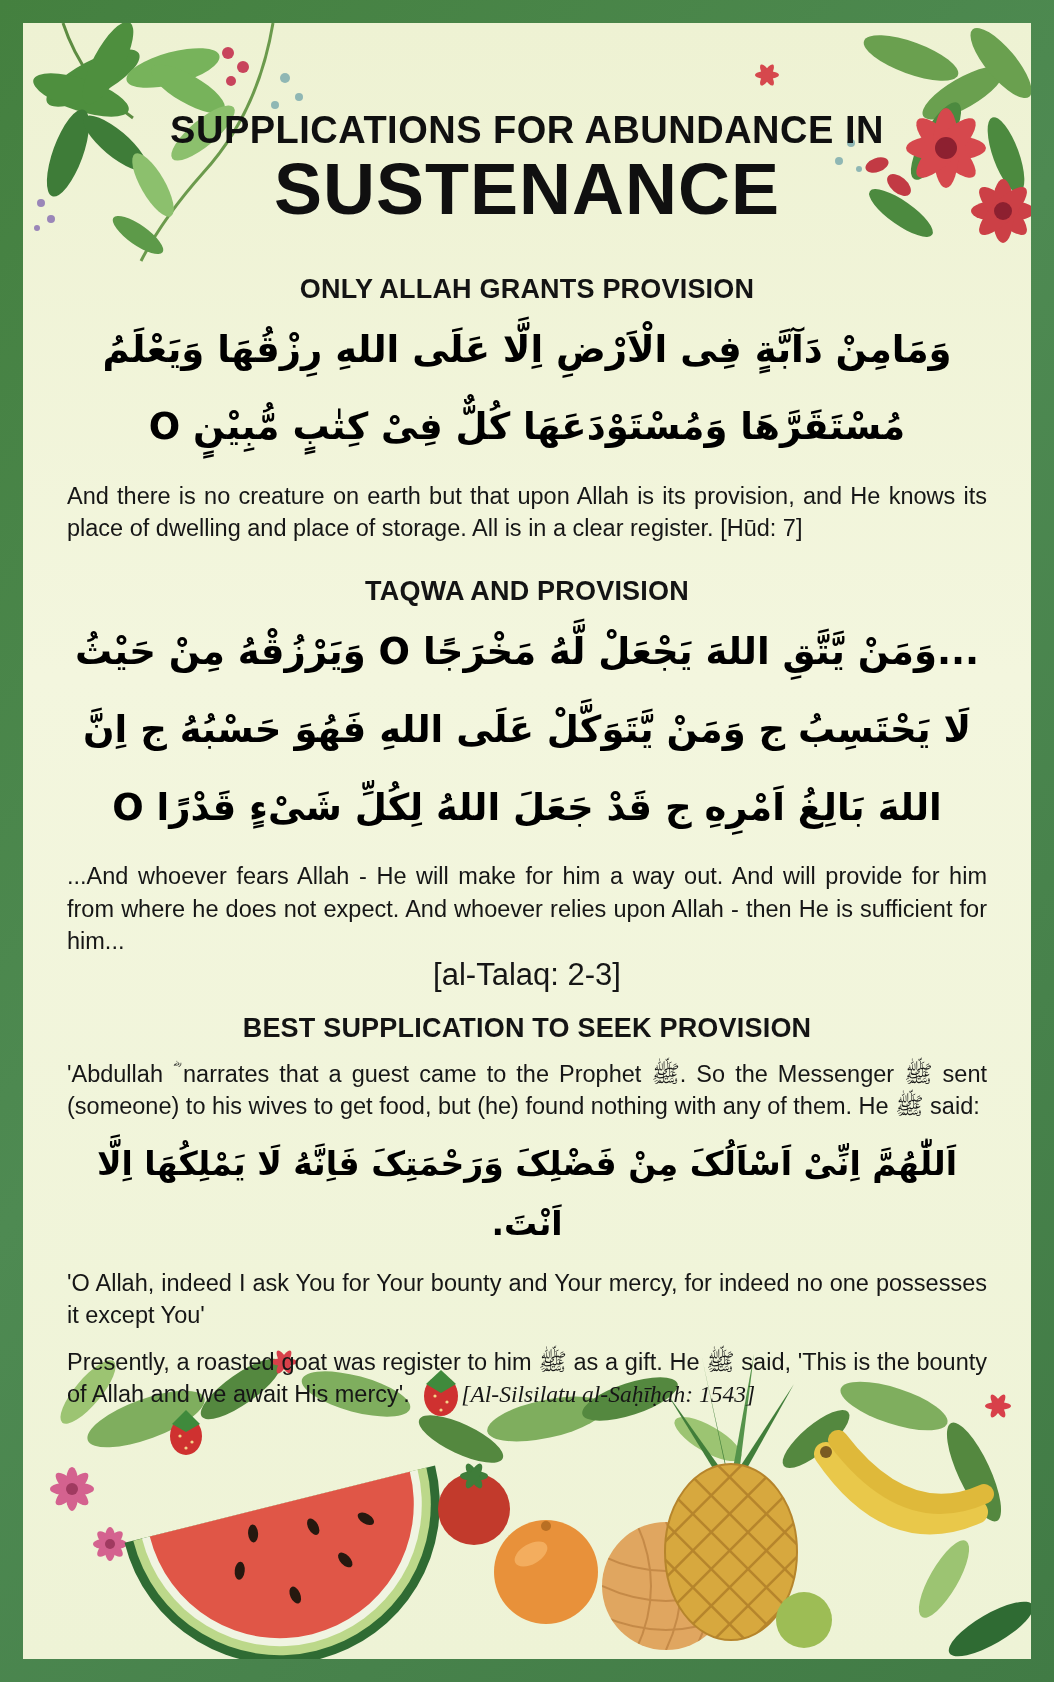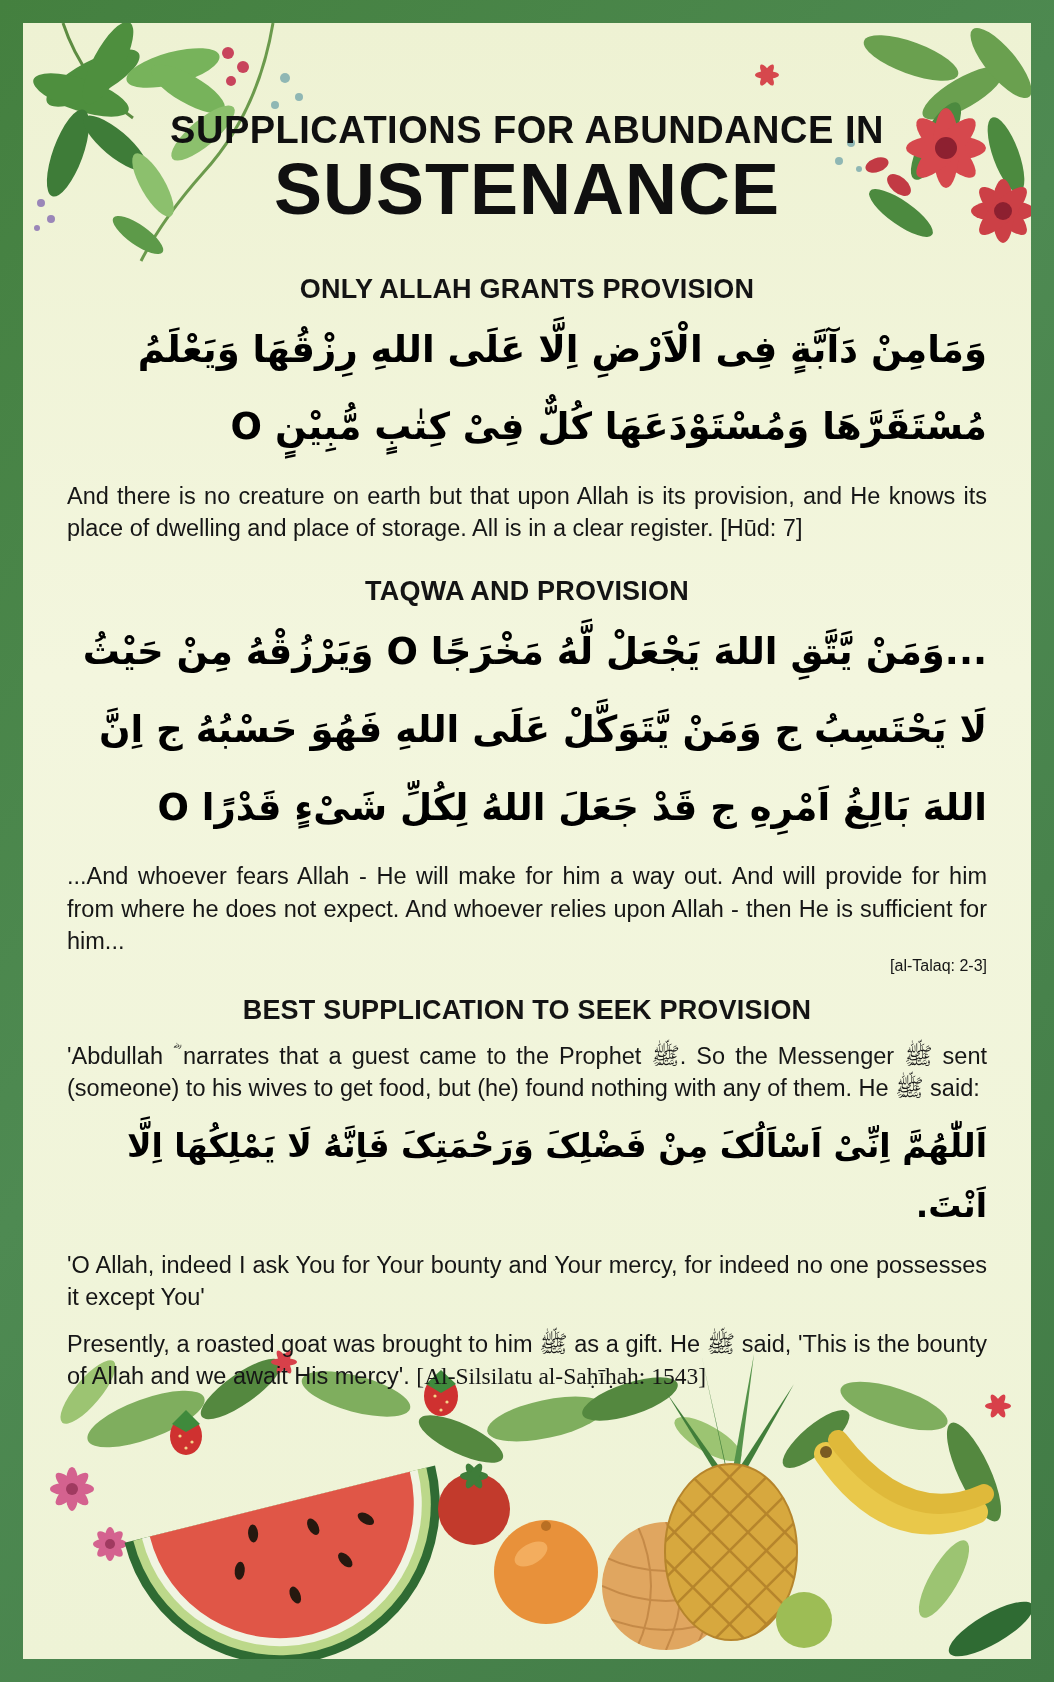--- a/index.html
+++ b/index.html
@@ -28,32 +28,32 @@
   .title-line2 { display:block; font-size:72px; font-weight:800; letter-spacing:1px; line-height:1.05; }
 
   .section-heading {
     text-align:center; font-size:27px; font-weight:700; color:#141414; letter-spacing:.2px;
   }
   .sh-1 { margin-top:46px; }
   .sh-2 { margin-top:32px; }
   .sh-3 { margin-top:20px; }
 
   .arabic {
-    direction:rtl; color:#000;
+    direction:rtl; text-align:center; color:#000;
     font-family:"DejaVu Sans",sans-serif; font-weight:700;
   }
   .arabic-quran { font-size:37px; line-height:2.1; margin-top:6px; }
   .arabic-dua   { font-size:33px; line-height:1.8; margin-top:12px; }
 
   .english {
     font-size:23.5px; line-height:1.37; color:#161616;
     text-align:justify; margin-top:14px;
   }
-  .citation-line { font-size:16px; color:#161616; text-align:right; margin-top:0; }
-  .cite-italic { font-family:"Liberation Serif","DejaVu Serif",serif; }
+  .citation-line { font-size:31px; color:#161616; text-align:center; margin-top:0; }
+  .cite-italic { font-style:italic; font-family:"Liberation Serif","DejaVu Serif",serif;margin-left:45px; }
 </style>
 </head>
 <body>
 
 <div class="page">
   <div class="inner">
 
     <svg class="deco deco-top-left" viewBox="0 0 320 250">
       <path d="M250,0 Q235,90 180,150 Q140,195 118,238" fill="none" stroke="#6b9a4c" stroke-width="3"></path>
       <path d="M40,0 Q60,60 110,95" fill="none" stroke="#5d8c42" stroke-width="3"></path>
@@ -276,19 +276,19 @@
       <h2 class="section-heading sh-2">TAQWA AND PROVISION</h2>
       <p class="arabic arabic-quran" dir="rtl" lang="ar">...وَمَنْ يَّتَّقِ اللهَ يَجْعَلْ لَّهُ مَخْرَجًا O وَيَرْزُقْهُ مِنْ حَيْثُ لَا يَحْتَسِبُ ج وَمَنْ يَّتَوَكَّلْ عَلَى اللهِ فَهُوَ حَسْبُهُ ج اِنَّ اللهَ بَالِغُ اَمْرِهِ ج قَدْ جَعَلَ اللهُ لِكُلِّ شَىْءٍ قَدْرًا O</p>
       <p class="english">...And whoever fears Allah - He will make for him a way out. And will provide for him from where he does not expect. And whoever relies upon Allah - then He is sufficient for him...</p>
       <p class="citation-line">[al-Talaq: 2-3]</p>
 
       <h2 class="section-heading sh-3">BEST SUPPLICATION TO SEEK PROVISION</h2>
       <p class="english">'Abdullah ؓ narrates that a guest came to the Prophet ﷺ. So the Messenger ﷺ sent (someone) to his wives to get food, but (he) found nothing with any of them. He ﷺ said:</p>
       <p class="arabic arabic-dua" dir="rtl" lang="ar">اَللّٰهُمَّ اِنِّىْ اَسْاَلُکَ مِنْ فَضْلِکَ وَرَحْمَتِکَ فَاِنَّهُ لَا يَمْلِکُهَا اِلَّا اَنْتَ.</p>
       <p class="english">'O Allah, indeed I ask You for Your bounty and Your mercy, for indeed no one possesses it except You'</p>
       <p class="english">
-        <span>Presently, a roasted goat was brought to him ﷺ as a gift. He ﷺ said, 'This is the bounty of Allah and we await His mercy'. </span>
+        <span>Presently, a roasted goat was register to him ﷺ as a gift. He ﷺ said, 'This is the bounty of Allah and we await His mercy'. </span>
         <span class="cite-italic">[Al-Silsilatu al-Saḥīḥah: 1543]</span>
       </p>
 
     </div>
   </div>
 </div>
 
 </body></html>

